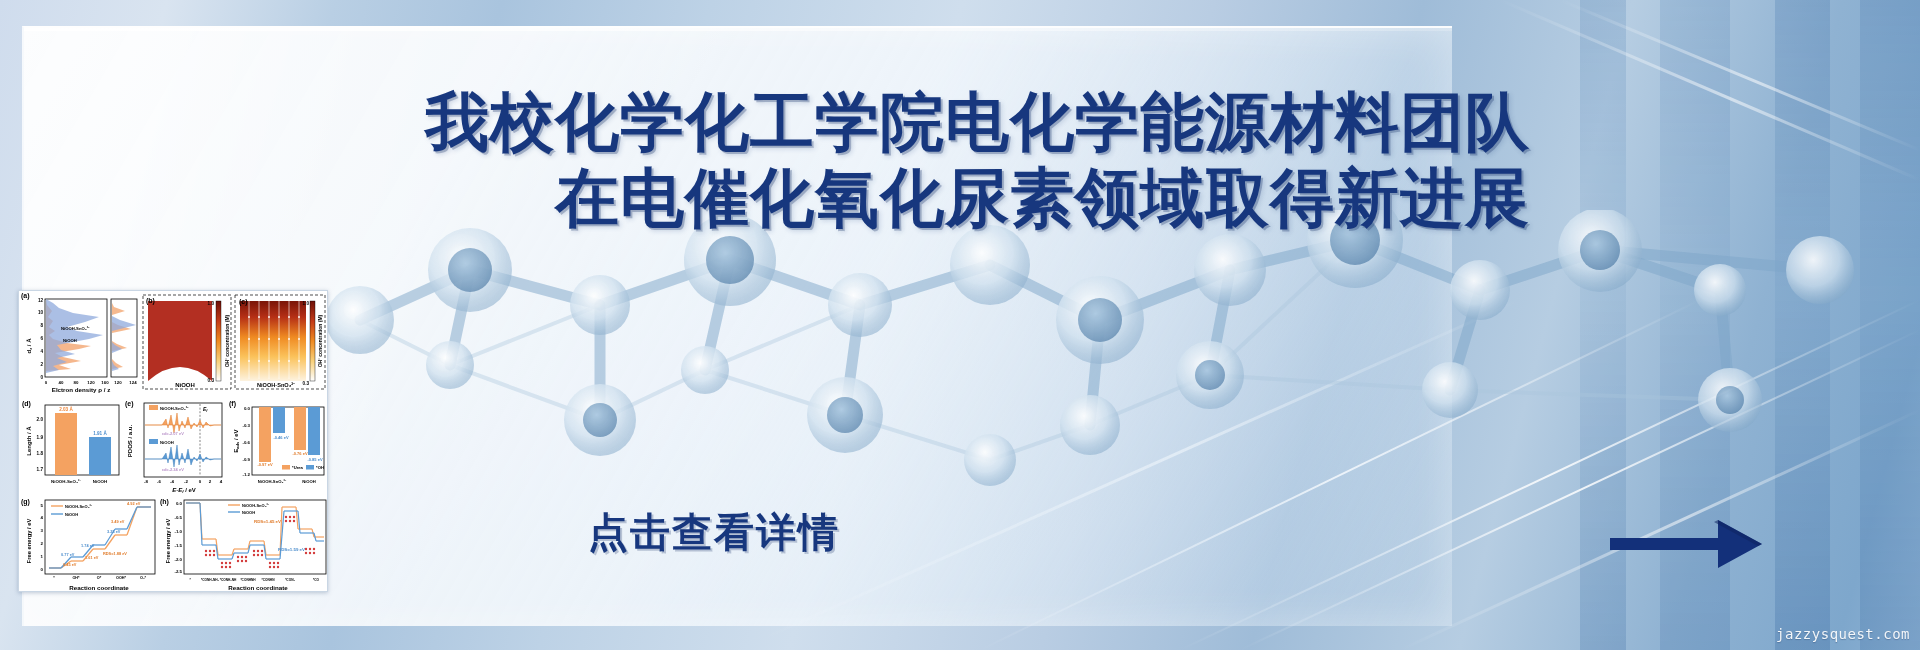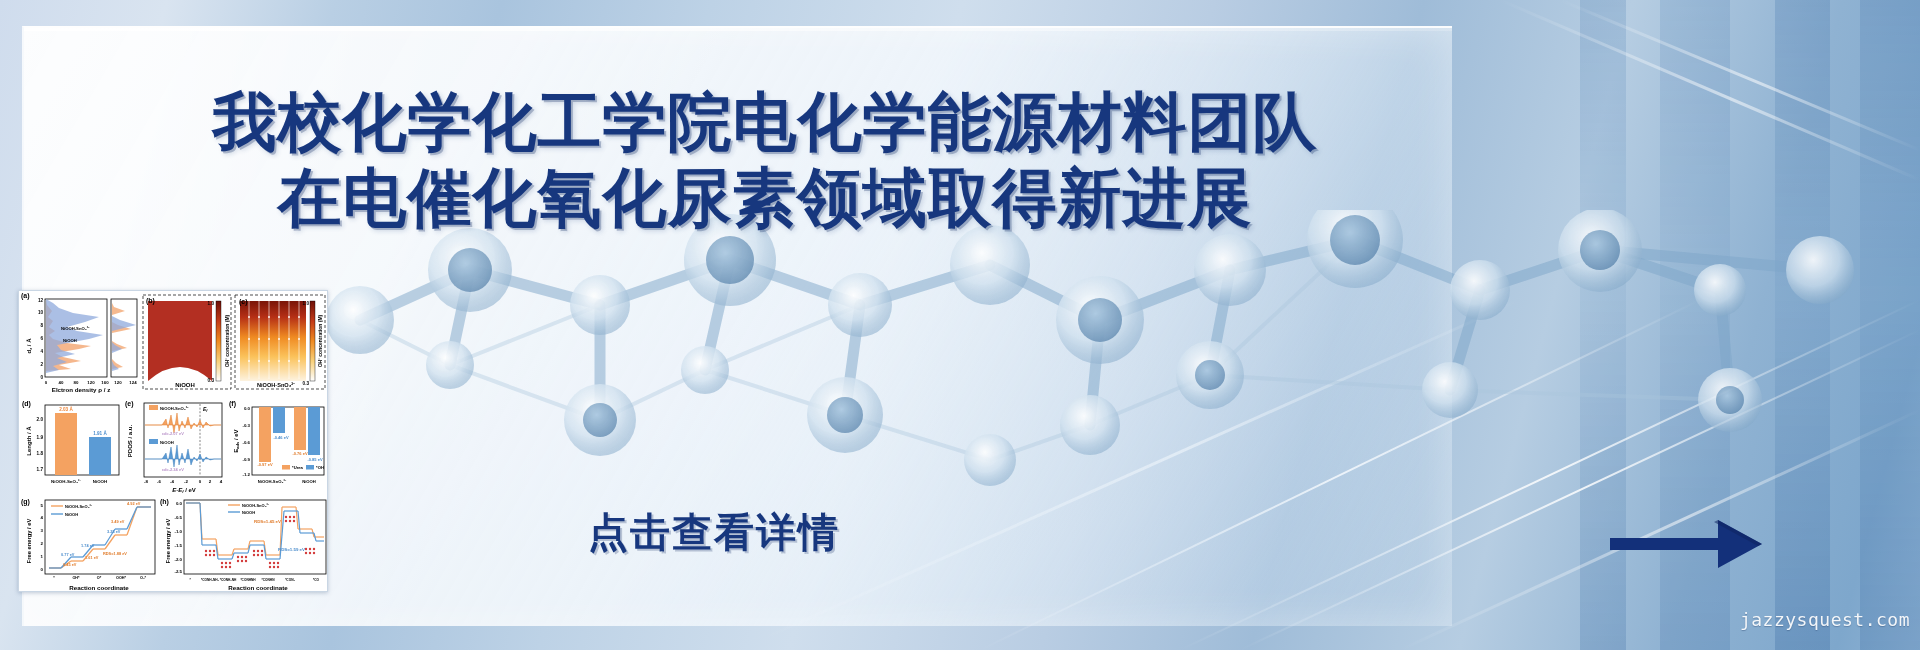--- a/index.html
+++ b/index.html
@@ -65,21 +65,21 @@
     width: 1620px; height: 330px;
     opacity: .92;
     pointer-events: none;
   }
 
   
   .title-block {
     position: absolute;
     left: 0; top: 84px;
     width: 1530px;
-    text-align: center;
+    text-align: right;
     z-index: 6;
   }
   .title-line {
     font-family: "Liberation Sans", "DejaVu Sans", sans-serif;
     font-weight: 700;
     font-size: 65px;
     line-height: 76px;
     letter-spacing: 1px;
     color: #17377e;
     text-shadow: 2px 2px 0 rgba(20,45,100,.28), 3px 3px 5px rgba(30,60,120,.18);
@@ -126,23 +126,23 @@
 
   .panel-tag {
     position: absolute; left: 2px; top: 1px;
     font-size: 7px; font-weight: 700; color: #000;
     z-index: 5;
   }
 
   
   .watermark {
     position: absolute;
-    right: 10px; bottom: 20px;
+    right: 10px; bottom: 8px;
     font-family: "DejaVu Sans Mono", "Liberation Mono", monospace;
-    font-size: 18px;
+    font-size: 14px;
     color: rgba(255,255,255,.92);
     letter-spacing: .5px;
     z-index: 20;
     text-shadow: 0 1px 1px rgba(60,90,130,.5);
   }
 </style>
 </head>
 <body>
 
 <div class="stage">

